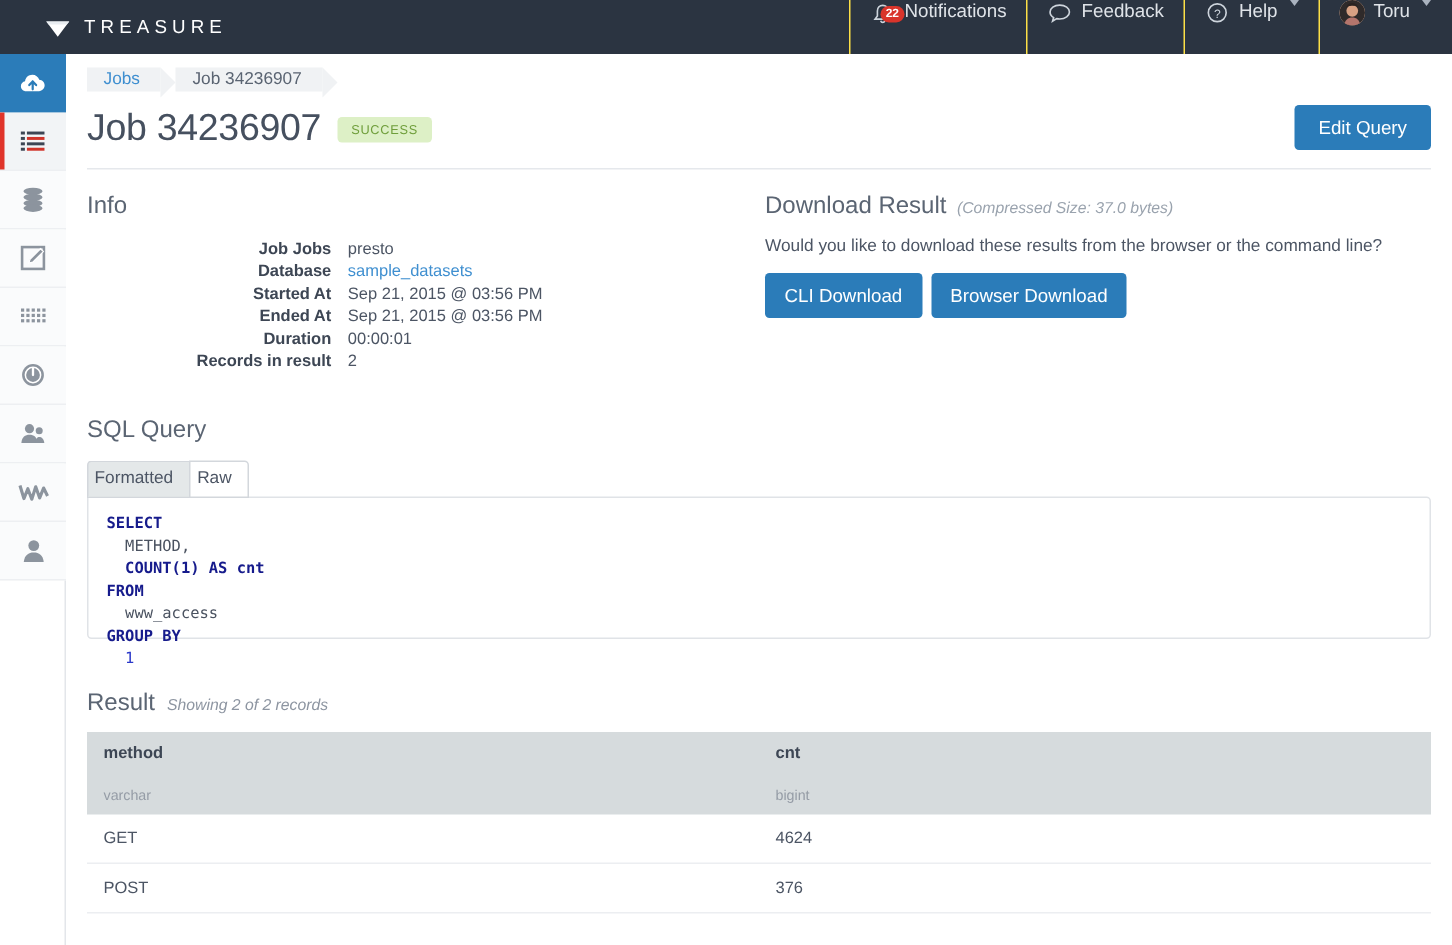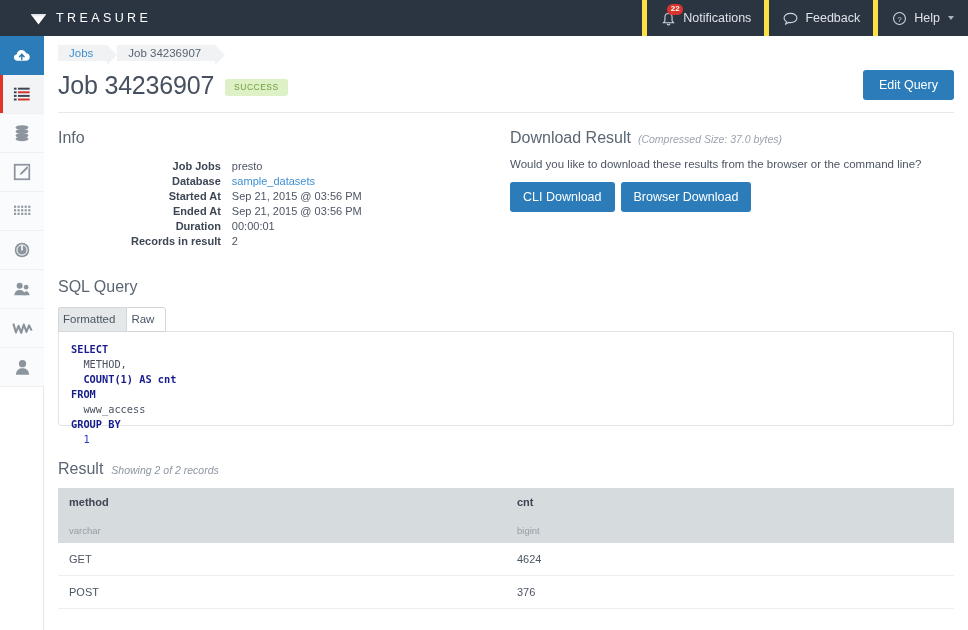--- a/index.html
+++ b/index.html
@@ -17,24 +17,24 @@
     background: #2b3441;
     display: flex; align-items: center; justify-content: space-between;
   }
   .brand { display: flex; align-items: center; padding-left: 30px; }
   .gem { width: 17px; height: 17px; margin-right: 9px; }
   .brand-text {
     color: #ffffff; font-size: 12.5px; letter-spacing: 3.4px; font-weight: 400;
   }
   .topnav { display: flex; align-items: stretch; height: 36px; }
   .topnav-item {
-    display: flex; align-items: center; gap: 6px;
+    display: flex; align-items: flex-start; gap: 6px;
     padding: 0 13px; height: 36px;
     color: #dfe3e8; font-size: 12.5px;
-    border-left: 5px solid #fde047;
+    border-left: 1px solid #fde047;
     position: relative;
   }
   .topnav-item:last-child { padding-right: 14px; }
   .ico { display: inline-flex; align-items: center; justify-content: center; }
   .badge-count {
     position: absolute; left: 20px; top: 4px;
     background: #d9342b; color: #fff;
     font-size: 8px; font-weight: bold;
     border-radius: 7px; padding: 1px 3.5px 1.5px 3.5px;
     line-height: 1; min-width: 14px; text-align: center;
@@ -224,20 +224,32 @@
       <span class="ico">
         <svg width="17" height="17" viewBox="0 0 20 20">
           <circle cx="10" cy="10" r="7" fill="none" stroke="#cdd4dc" stroke-width="1.3"></circle>
           <text x="10" y="14" font-size="9.5" fill="#cdd4dc" text-anchor="middle" font-family="Liberation Sans, sans-serif">?</text>
         </svg>
       </span>
       <span>Help</span>
       <span class="caret"></span>
     </div>
 
+    <div class="topnav-item">
+      <span class="avatar-img">
+        <svg width="17" height="17" viewBox="0 0 20 20">
+          <circle cx="10" cy="10" r="10" fill="#2f2a2a"></circle>
+          <circle cx="10" cy="8.5" r="4.6" fill="#d8a183"></circle>
+          <path d="M10 2.3 C13 2.3 14.6 4.2 14.6 6.6 C14.6 5.2 12.4 4.6 10 4.6 C7.6 4.6 5.4 5.2 5.4 6.6 C5.4 4.2 7 2.3 10 2.3 Z" fill="#2a2220"></path>
+          <path d="M3.6 20 C4.2 15.8 6.7 13.8 10 13.8 C13.3 13.8 15.8 15.8 16.4 20 Z" fill="#b4756c"></path>
+        </svg>
+      </span>
+      <span>Toru</span>
+      <span class="caret"></span>
+    </div>
 
   </div>
 </div>
 
 <div class="sidebar">
 
   <div class="side-item active">
     <span class="ico">
       <svg width="21" height="21" viewBox="0 0 24 24">
         <path d="M6.2 18 C3.9 18 2.2 16.3 2.2 14.2 C2.2 12.3 3.6 10.8 5.4 10.5 C5.7 7.7 8 5.6 10.9 5.6 C13.4 5.6 15.5 7.2 16.2 9.4 C18.5 9.5 20.3 11.3 20.3 13.6 C20.3 16 18.4 18 16 18 Z" fill="#ffffff"></path>

